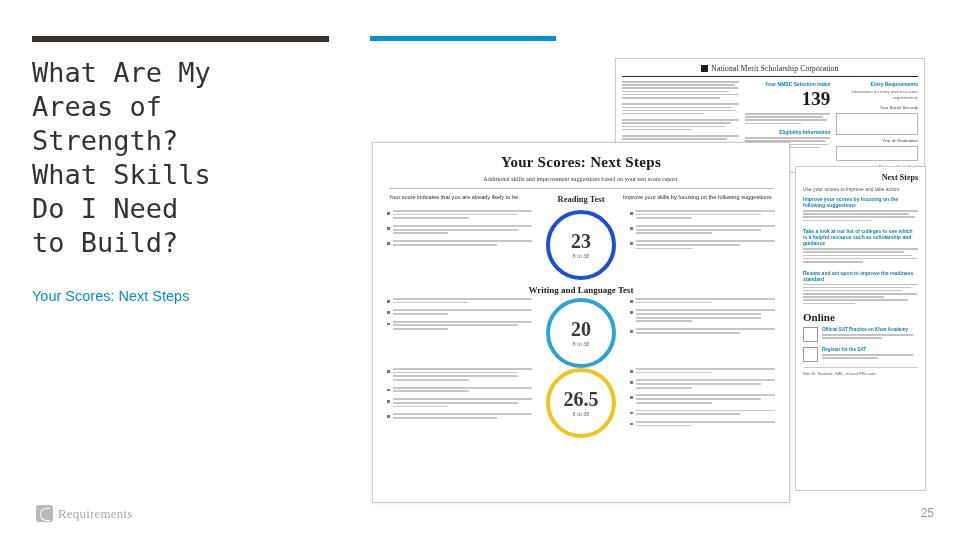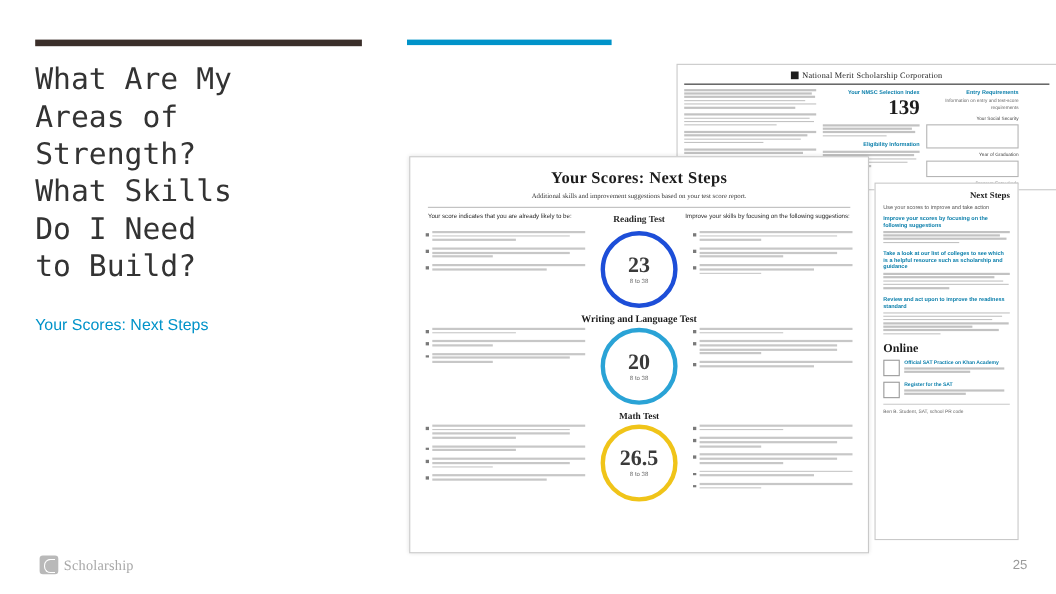--- a/index.html
+++ b/index.html
@@ -65,21 +65,21 @@
   .sheet {
     position: absolute;
     background: #ffffff;
     border: 1px solid #c9c9c9;
     box-sizing: border-box;
     overflow: hidden;
   }
   .sheet-back-left {
     left: 245px;
     top: 22px;
-    width: 346px;
+    width: 310px;
     height: 115px;
   }
   .sheet-back-right {
     left: 425px;
     top: 130px;
     width: 131px;
     height: 325px;
   }
   .sheet-front {
     left: 2px;
@@ -610,21 +610,20 @@
         <div class="bullet">
             <div class="bdot"></div>
             <div class="btxt">
               <div class="ln"></div>
               <div class="ln w75"></div>
             </div>
           </div>
       </div>
     </div>
 
-    <div class="sec-label small">Math Test</div>
     <div class="row3">
       <div class="col-left">
         <div class="bullet">
             <div class="bdot"></div>
             <div class="btxt">
               <div class="ln"></div>
               <div class="ln w90"></div>
               <div class="ln w90"></div>
               <div class="ln w55"></div>
             </div>
@@ -696,15 +695,15 @@
               <div class="ln w40"></div>
             </div>
           </div>
       </div>
     </div>
   </div>
 </div>
 
 <div class="cb-logo">
   <div class="cb-mark"></div>
-  <div class="cb-word">Scholarship</div>
+  <div class="cb-word">Requirements</div>
 </div>
 <div class="page-num">25</div>
 
 </body></html>

